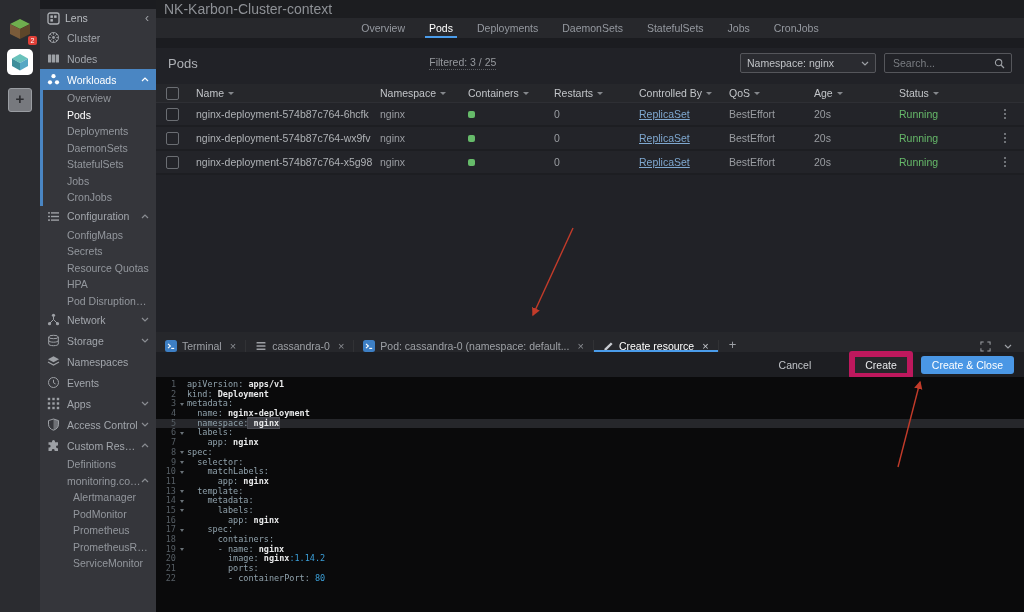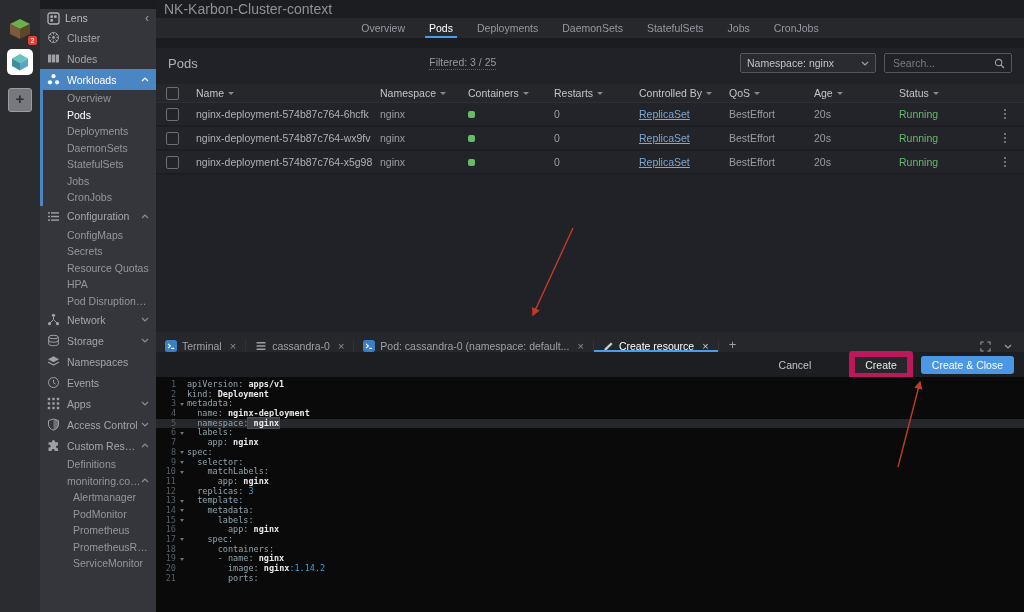--- a/index.html
+++ b/index.html
@@ -646,25 +646,20 @@
               <i class="fold-mark"></i>
             </span>
             <span class="code"><span class="tok-key">    matchLabels:</span></span>
           </div>
           <div class="ed-line">
             <span class="ln">11</span>
             <span class="fold"></span>
             <span class="code"><span class="tok-key">      app:</span><span class="tok-val"> nginx</span></span>
           </div>
           <div class="ed-line">
-            <span class="ln">12</span>
-            <span class="fold"></span>
-            <span class="code"><span class="tok-key">  replicas:</span><span class="tok-num"> 3</span></span>
-          </div>
-          <div class="ed-line">
             <span class="ln">13</span>
             <span class="fold">
               <i class="fold-mark"></i>
             </span>
             <span class="code"><span class="tok-key">  template:</span></span>
           </div>
           <div class="ed-line">
             <span class="ln">14</span>
             <span class="fold">
               <i class="fold-mark"></i>
@@ -704,20 +699,25 @@
           </div>
           <div class="ed-line">
             <span class="ln">20</span>
             <span class="fold"></span>
             <span class="code"><span class="tok-key">        image:</span><span class="tok-val"> nginx</span><span class="tok-num">:1.14.2</span></span>
           </div>
           <div class="ed-line">
             <span class="ln">21</span>
             <span class="fold"></span>
             <span class="code"><span class="tok-key">        ports:</span></span>
+          </div>
+          <div class="ed-line">
+            <span class="ln">22</span>
+            <span class="fold"></span>
+            <span class="code"><span class="tok-key">        - containerPort:</span><span class="tok-num"> 80</span></span>
           </div>
         </div>
     </div>
   </div>
 
   <svg class="overlay" id="arrows" width="1024" height="612">
       <defs>
         <marker id="ah" markerWidth="7" markerHeight="7" refX="5" refY="3" orient="auto">
           <path d="M0 0L6 3L0 6Z" fill="#c23b2a"></path>
         </marker>

